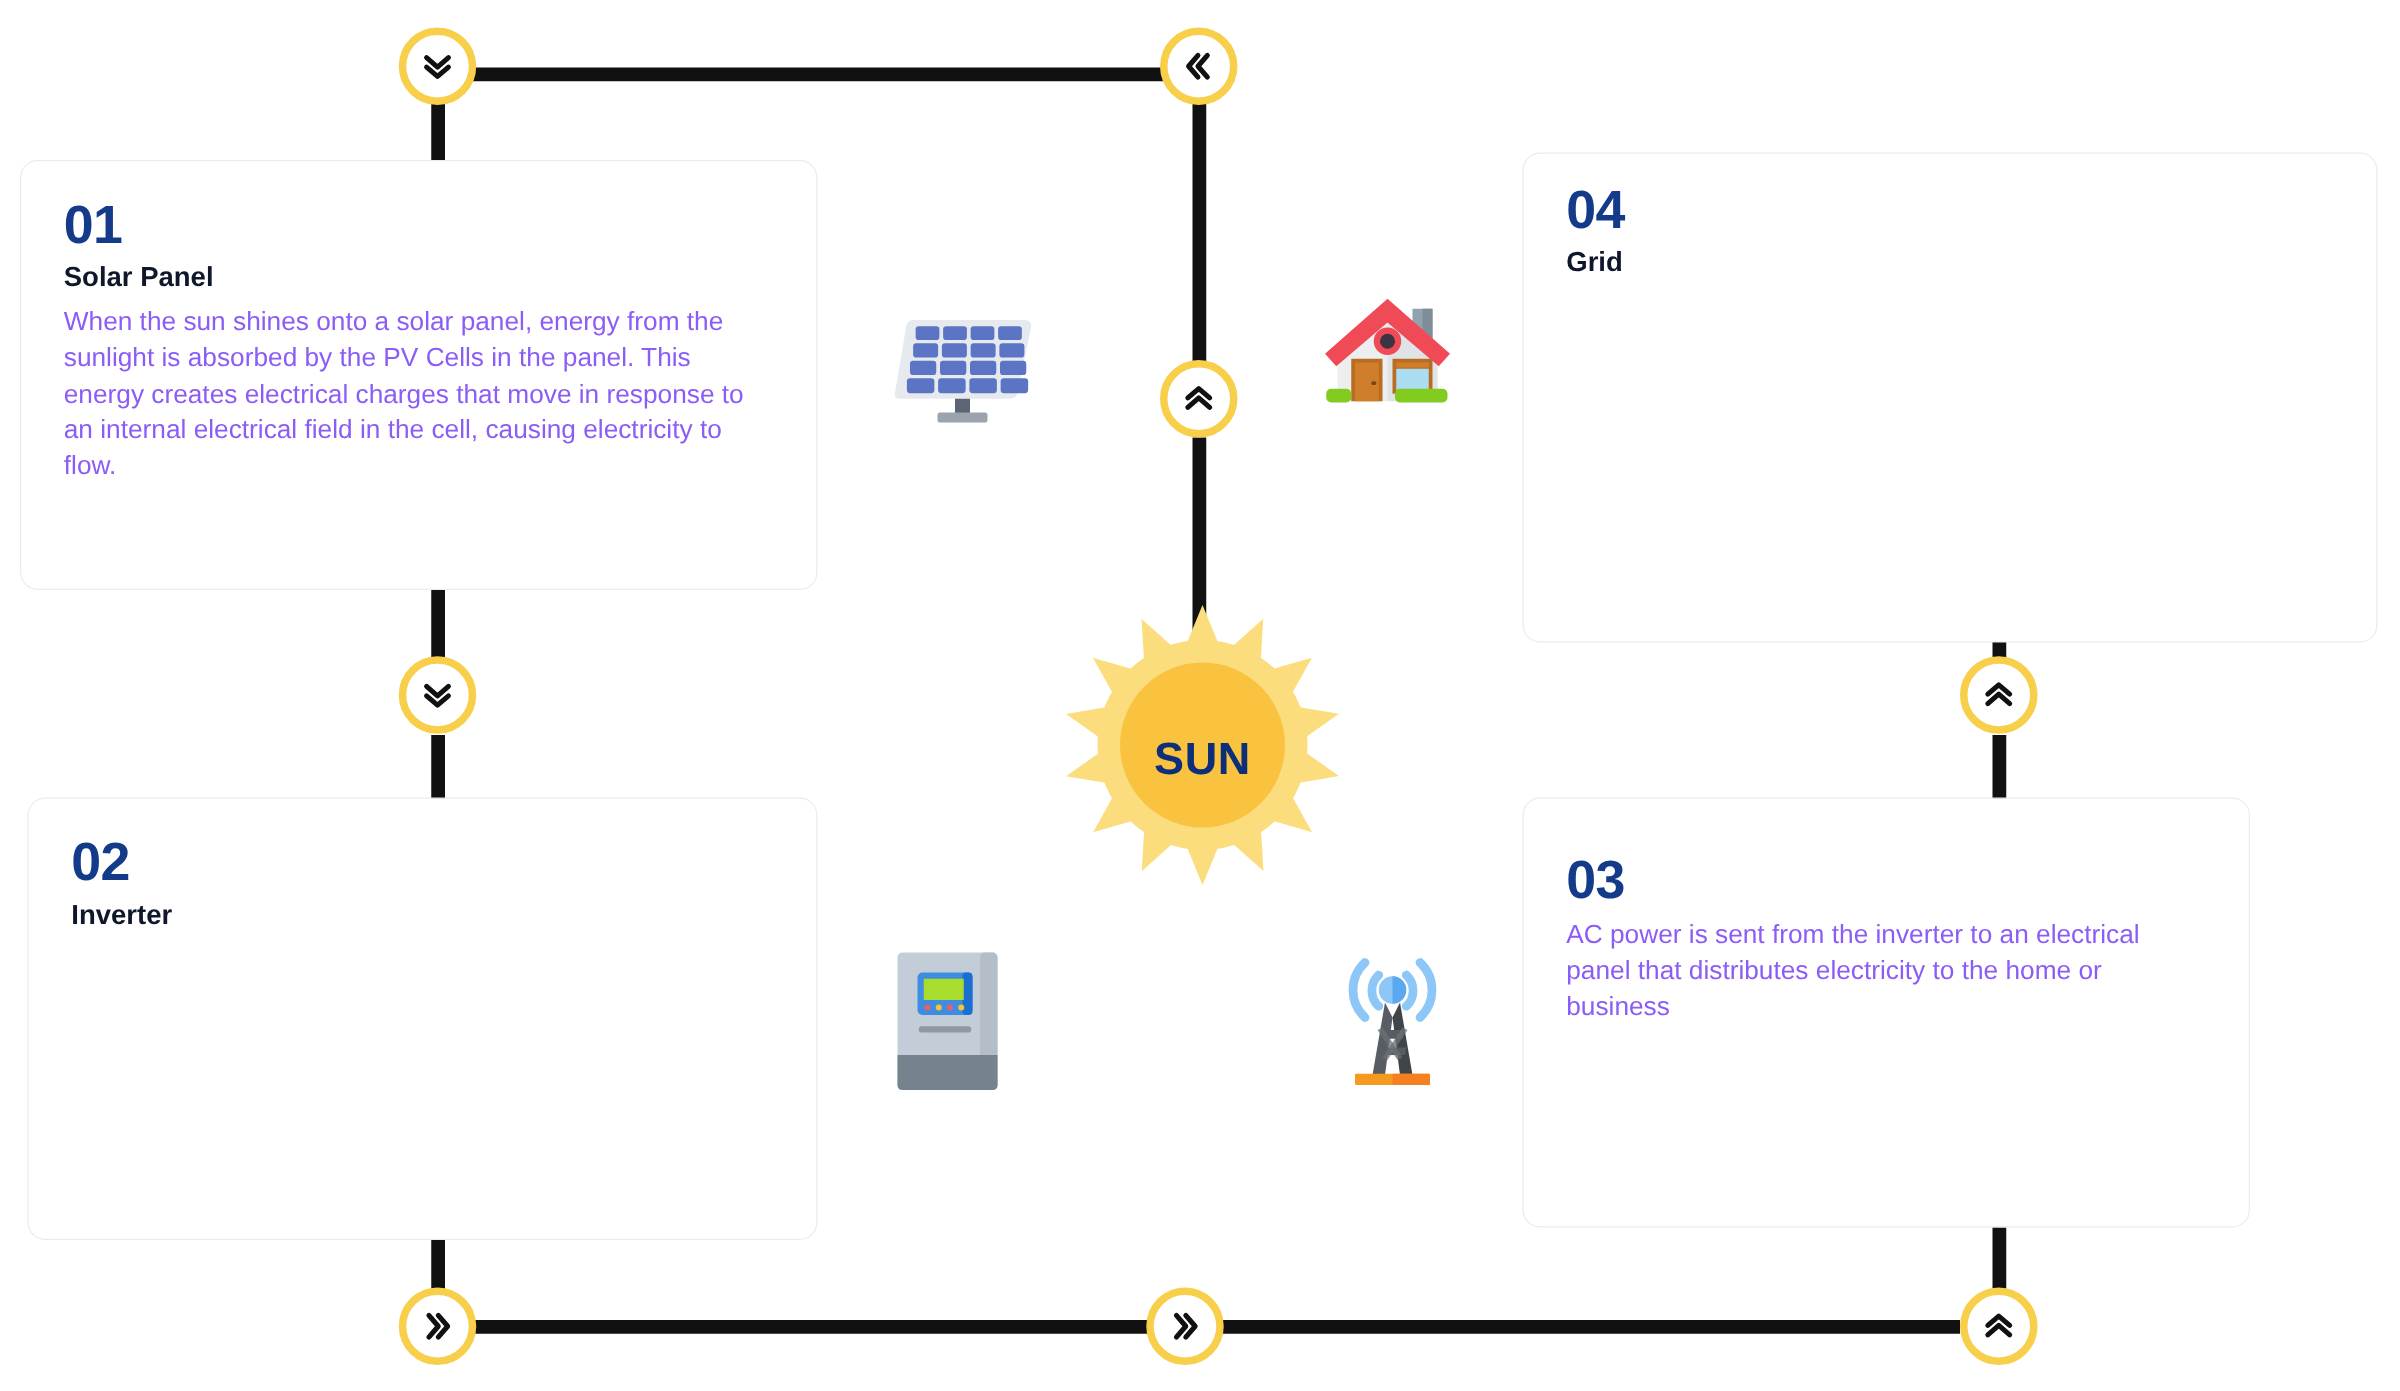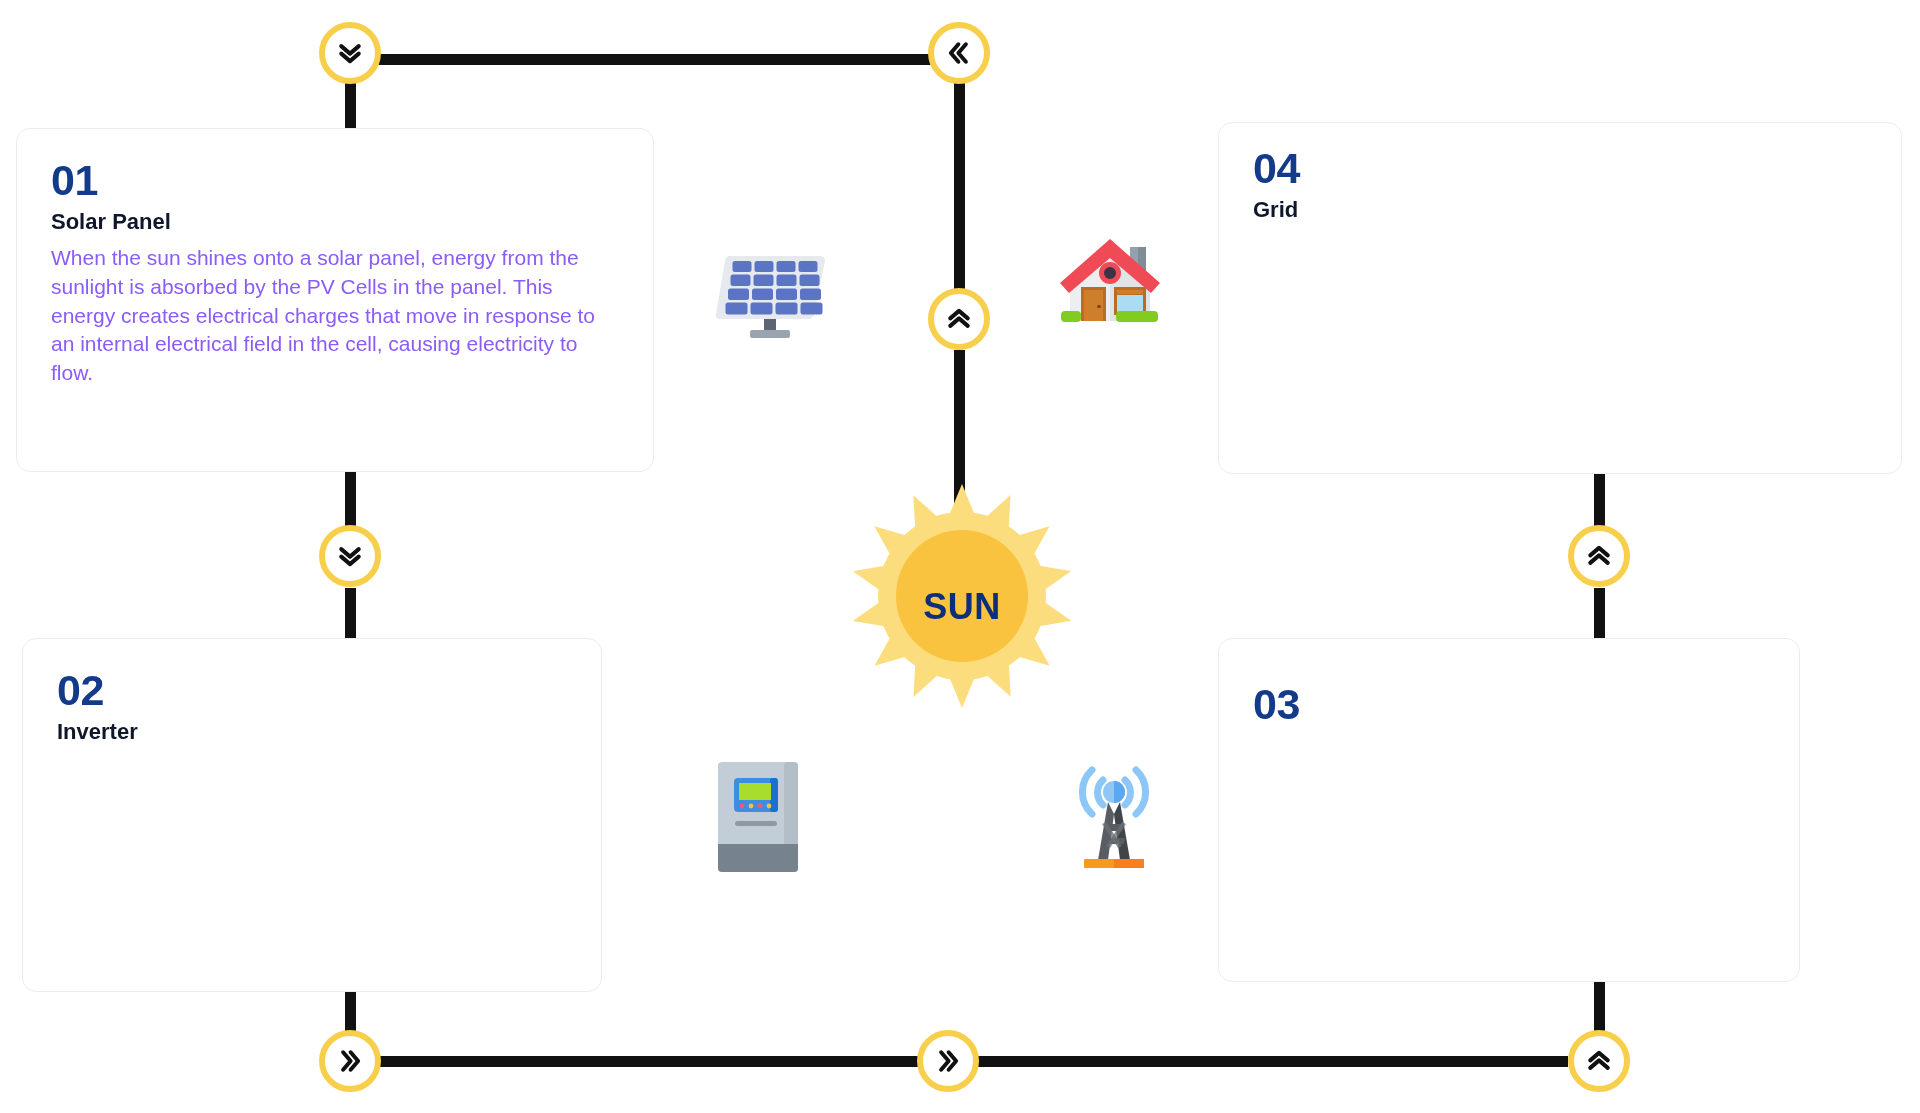--- a/index.html
+++ b/index.html
@@ -185,32 +185,33 @@
       <path d="M5 17.5 L12 11.5 L19 17.5" fill="none" stroke="#111" stroke-width="3.2" stroke-linecap="round" stroke-linejoin="round"></path>
     </svg>
   </div>
 
   <div class="card" style="left:16px; top:128px; width:638px; height:344px;">
     <div class="card-num">01</div>
     <div class="card-title">Solar Panel</div>
     <p class="card-body">When the sun shines onto a solar panel, energy from the sunlight is absorbed by the PV Cells in the panel. This energy creates electrical charges that move in response to an internal electrical field in the cell, causing electricity to flow.</p>
   </div>
 
-  <div class="card" style="left:22px; top:638px; width:580px; height:354px;">
+  <div class="card" style="left:22px; top:638px; width:632px; height:354px;">
     <div class="card-num">02</div>
     <div class="card-title">Inverter</div>
   </div>
 
-  <div class="card" style="left:1218px; top:122px; width:684px; height:352px; padding-top:24px;">
+  <div class="card" style="left:1218px; top:122px; width:684px; height:392px; padding-top:24px;">
     <div class="card-num">04</div>
     <div class="card-title">Grid</div>
   </div>
 
   <div class="card" style="left:1218px; top:638px; width:582px; height:344px; padding-top:44px;">
     <div class="card-num">03</div>
+    <p class="card-body">AC power is sent from the inverter to an electrical panel that distributes electricity to the home or business</p>
   </div>
 
   <div class="art" style="left:706px; top:240px; width:130px; height:110px;">
     <svg width="130" height="110" viewBox="0 0 130 110">
 
       <rect x="58" y="74" width="12" height="18" fill="#5d6474"></rect>
       <rect x="44" y="90" width="40" height="8" rx="2" fill="#9aa3ae"></rect>
 
       <path d="M24 16 L114 16 Q119 16 119 21 L108 74 Q107 79 102 79 L14 79 Q9 79 10 74 L19 21 Q20 16 24 16 Z" fill="#e6e9ee"></path>
 

